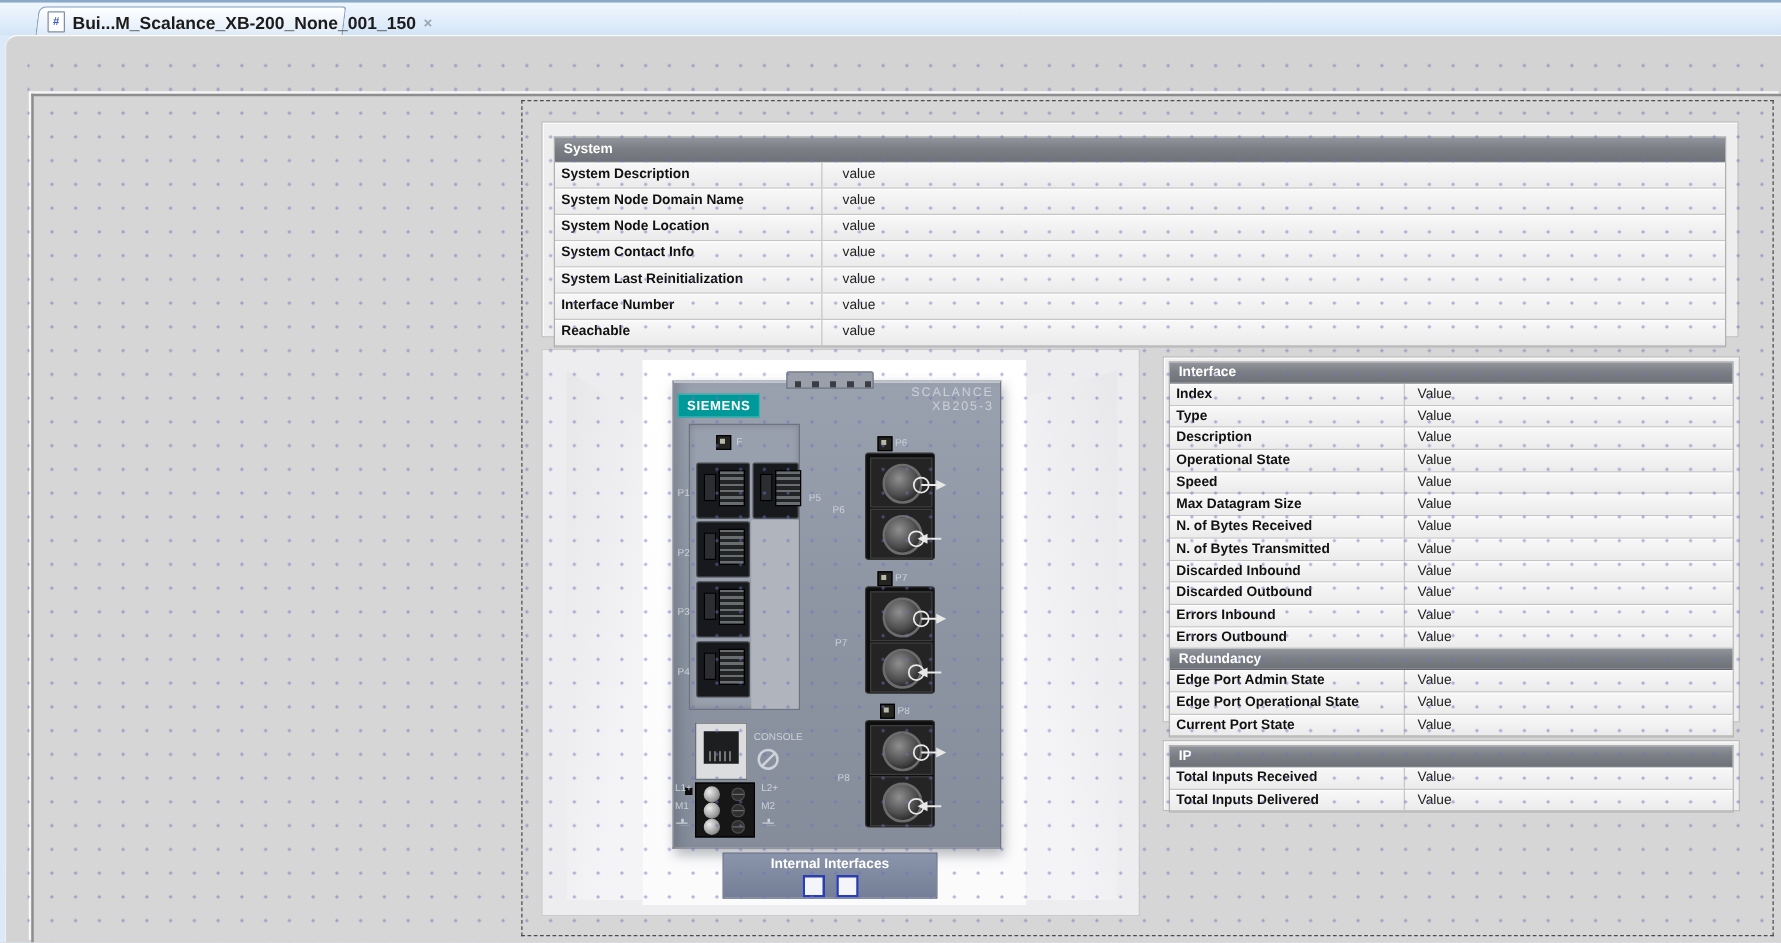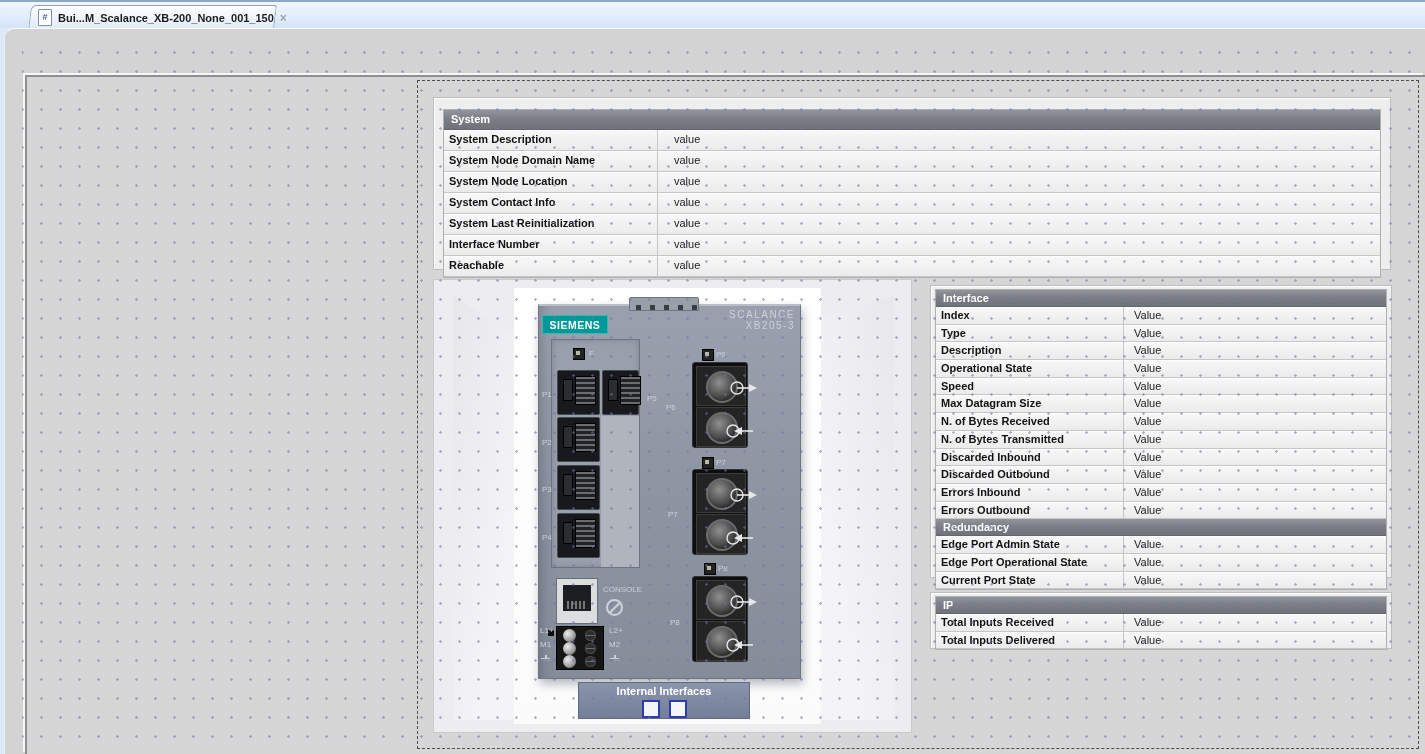--- a/index.html
+++ b/index.html
@@ -11,21 +11,21 @@
   .tabstrip{position:absolute;left:0;top:0;width:1425px;height:28px;
     background:linear-gradient(180deg,#f0f6fd 0%,#e2eefb 55%,#d3e4f6 100%);
     border-top:2px solid #8aa8c8;box-sizing:border-box;}
   .tab{position:absolute;left:28px;top:3px;width:246px;height:25px;}
   .tab-bg{position:absolute;inset:0;background:linear-gradient(180deg,#ffffff,#e7f0fa 70%,#dcE9f6);
     border:1px solid #8ba4bf;border-bottom:none;border-radius:6px 3px 0 0;
     transform:skewX(-7deg);transform-origin:100% 100%;box-sizing:border-box;}
   .tab-content{position:absolute;inset:0;display:flex;align-items:center;padding:0 8px 0 10px;gap:6px;}
   .tab-doc{width:12px;height:15px;background:#ffffff;border:1px solid #7e90a8;border-radius:1px;
     font-size:9px;line-height:14px;text-align:center;color:#3d5bbf;font-weight:bold;flex:none;}
-  .tab-title{font-size:11px;font-weight:bold;color:#1c1c1c;white-space:nowrap;flex:1;}
+  .tab-title{font-size:14px;font-weight:bold;color:#1c1c1c;white-space:nowrap;flex:1;}
   .tab-close{font-size:12px;color:#9aa6b4;font-weight:bold;flex:none;cursor:default;}
 
   
   .canvas-panel{position:absolute;left:4px;top:28px;right:0;bottom:0;
     background:#d3d3d3;border-radius:10px 0 0 0;
     border-top:1px solid #fbfbfb;border-left:1px solid #ededed;box-sizing:border-box;}
   .surface{position:absolute;left:20px;top:46px;right:0;bottom:0;background:#d6d6d6;
     border-left:2px solid #8e8e8e;border-top:2px solid #8e8e8e;
     box-shadow:-2px -2px 0 0 #f7f7f7;box-sizing:border-box;}
   .dots-overlay{position:absolute;left:22px;top:48px;right:0;bottom:0;z-index:30;pointer-events:none;

